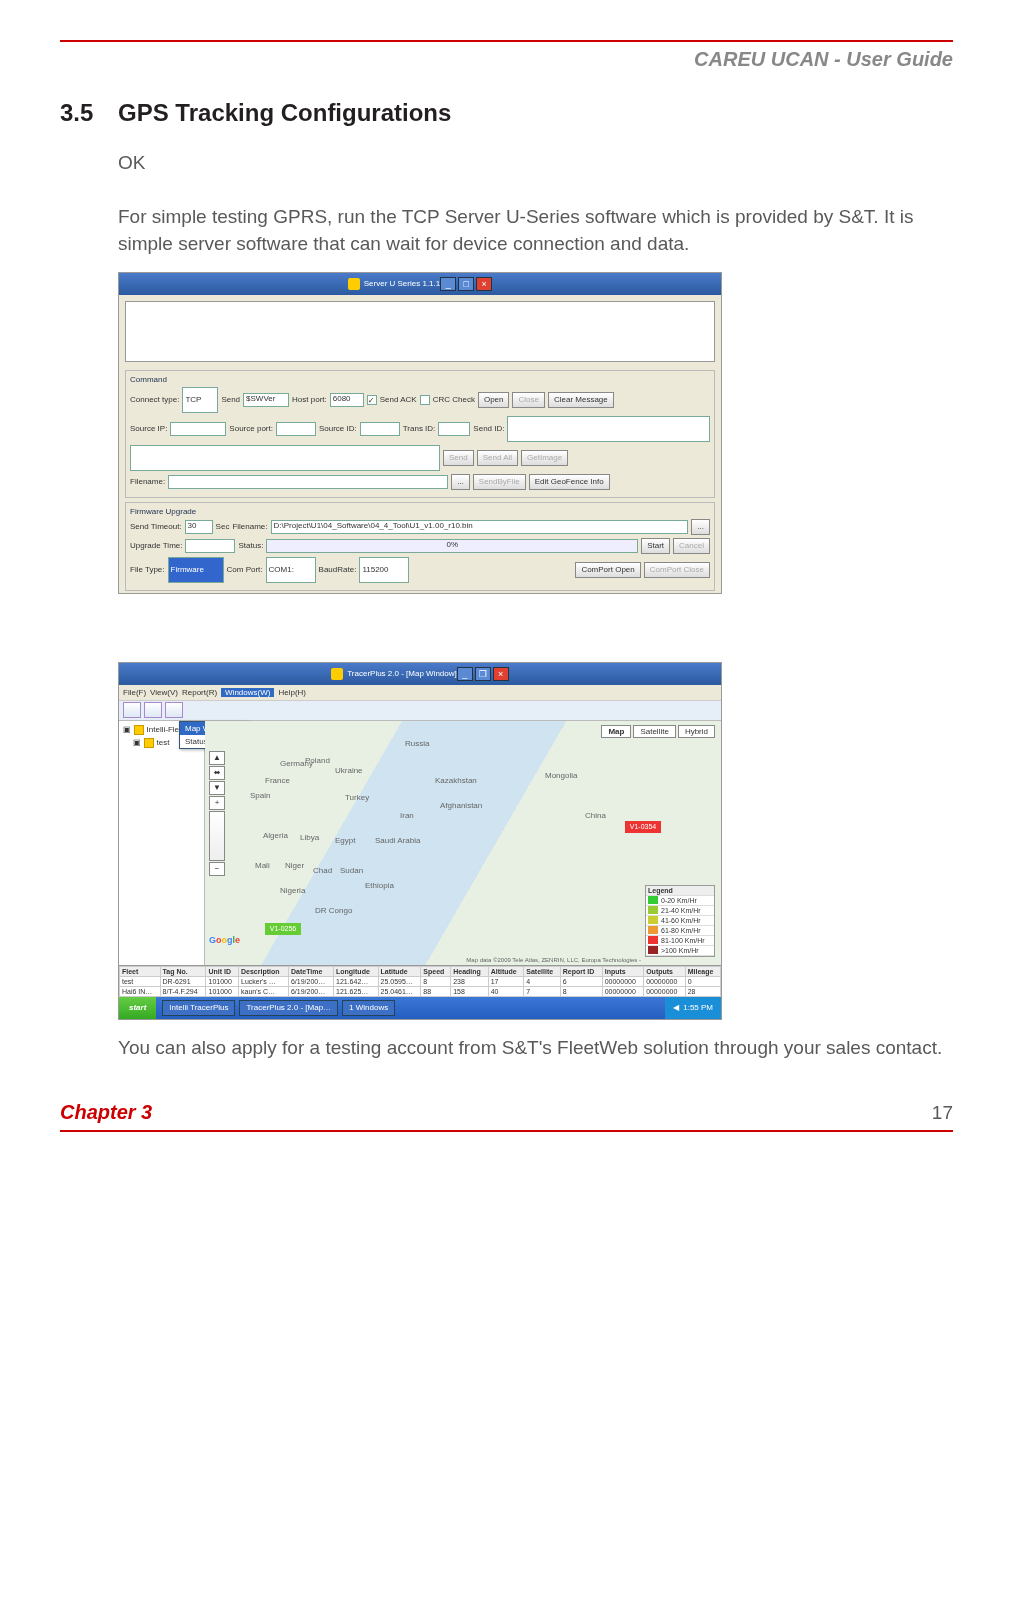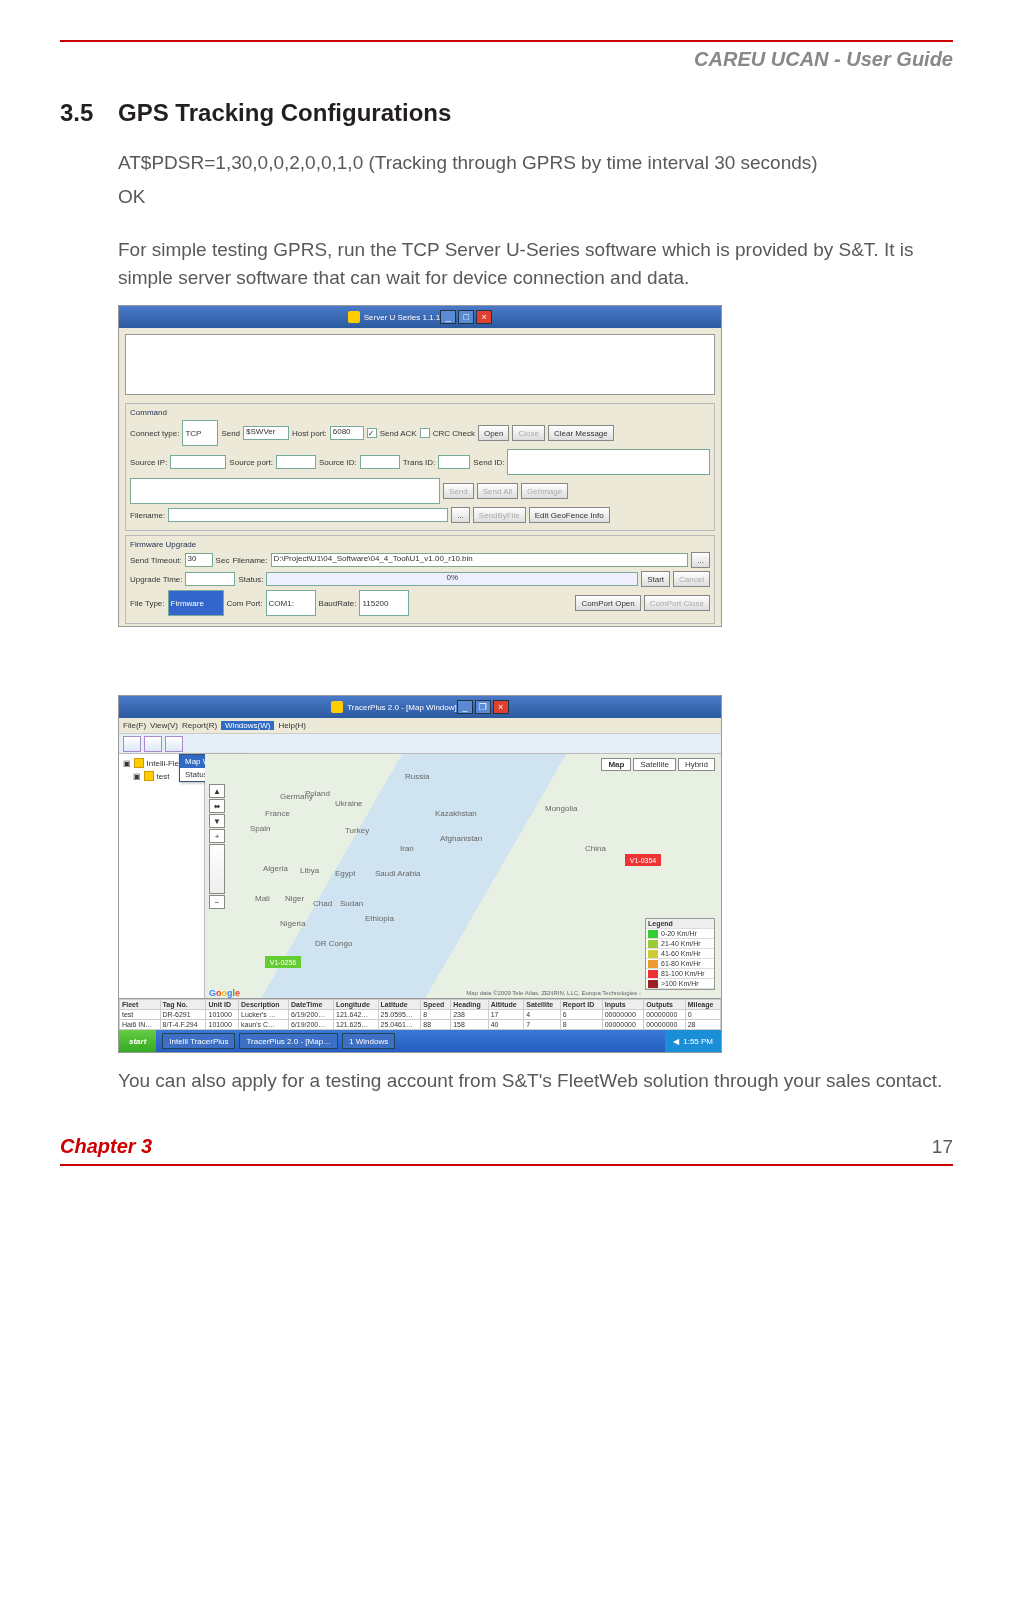--- a/index.html
+++ b/index.html
@@ -53,21 +53,21 @@
 .grid th,.grid td{border:1px solid #ccc;padding:1px 2px;text-align:left;white-space:nowrap;overflow:hidden}
 .grid th{background:#eee}
 .taskbar{height:22px;background:linear-gradient(#3b77d6,#245ec0);display:flex;align-items:center;justify-content:space-between;font-size:8px;color:#fff}
 .startbtn{background:linear-gradient(#6c4,#3a2);height:100%;display:flex;align-items:center;padding:0 10px;font-weight:bold;font-style:italic}
 .taskitems{display:flex;gap:4px;height:100%;align-items:center;flex:1;padding-left:6px}
 .taskitem{background:#3d6fc5;height:16px;padding:0 6px;display:flex;align-items:center;border:1px solid #245}
 .tray{height:100%;background:#1a8fd8;display:flex;align-items:center;padding:0 8px;gap:4px}
 .footer{margin-top:40px;border-bottom:2px solid #c00;padding-bottom:6px;display:flex;justify-content:space-between;align-items:flex-end}
 .footer-left{color:#c00;font-style:italic;font-weight:bold;font-size:20px}
 .footer-right{font-size:19px;color:#595959}
-.googlelogo{position:absolute;bottom:0;left:4px;font-size:9px;font-weight:bold}
+.googlelogo{position:absolute;bottom:20px;left:4px;font-size:9px;font-weight:bold}
 .googlelogo .g1{color:#4285f4}.googlelogo .g2{color:#ea4335}.googlelogo .g3{color:#fbbc05}.googlelogo .g4{color:#4285f4}.googlelogo .g5{color:#34a853}.googlelogo .g6{color:#ea4335}
 .mapctrl{position:absolute;left:4px;top:30px;width:16px;display:flex;flex-direction:column;gap:1px}
 .mapctrl div{height:14px;border:1px solid #888;background:#fff;font-size:8px;display:flex;align-items:center;justify-content:center}
 .dd{position:absolute;top:20px;left:60px;width:70px;background:#fff;border:1px solid #357;box-shadow:1px 1px 3px rgba(0,0,0,.3);font-size:8px}
 .dd div{padding:2px 5px}
 .dd .hl{background:#316ac5;color:#fff}
 </style>
 </head>
 <body>
 
@@ -75,21 +75,20 @@
 
   <div class="hdr">
     <span class="hdr-title">CAREU UCAN - User Guide</span>
   </div>
 
   <h2>
     <span class="sec-num">3.5</span><span>GPS Tracking Configurations</span>
   </h2>
 
   <div class="body-text">
-    <p>AT$PDSR=1,30,0,0,2,0,0,1,0 (Tracking through GPRS by time interval 30 seconds)</p>
     <p>OK</p>
     <div class="spacer"></div>
     <p>For simple testing GPRS, run the TCP Server U-Series software which is provided by S&amp;T. It is simple server software that can wait for device connection and data.</p>
   </div>
 
   <div class="screenshot ss1">
     <div class="titlebar">
       <div class="t-left">
         <span class="t-icon"></span>
         <span>Server U Series 1.1.1</span>

